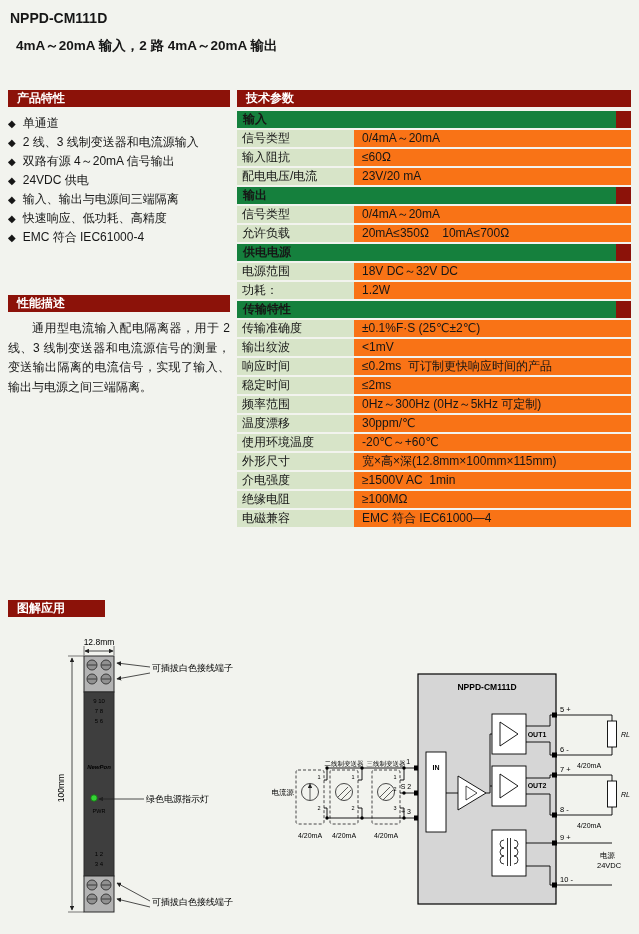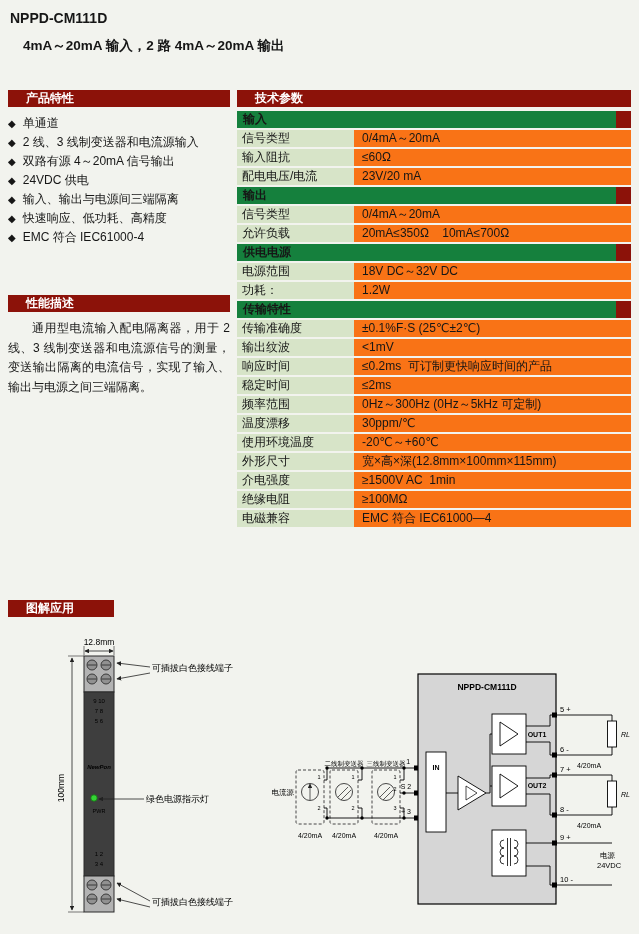--- a/index.html
+++ b/index.html
@@ -1,21 +1,21 @@
 <!DOCTYPE html>
 <html><head>
 <meta charset="utf-8">
 <style>
   html,body{margin:0;padding:0;background:#e6e6e6;}
   .page{position:relative;width:639px;height:934px;background:#f2f3ee;overflow:hidden;
         font-family:"Liberation Sans","DejaVu Sans",sans-serif;color:#161616;}
   .title{position:absolute;left:10px;top:10px;font-size:14px;font-weight:bold;margin:0;}
-  .subtitle{position:absolute;left:23px;top:37px;font-size:13.5px;font-weight:bold;margin:0;}
+  .subtitle{position:absolute;left:16px;top:37px;font-size:13.5px;font-weight:bold;margin:0;}
   .section-bar{background:#8c1209;color:#ffffff;font-weight:bold;font-size:12px;
-               height:17px;line-height:17px;padding-left:18px;}
+               height:17px;line-height:17px;padding-left:9px;}
   .left-col{position:absolute;left:8px;top:90px;width:222px;}
   .right-col{position:absolute;left:237px;top:90px;width:394px;}
   #features-list{list-style:none;margin:7px 0 0 0;padding:0;}
   #features-list li{display:flex;gap:7px;font-size:12px;line-height:19px;align-items:flex-start;}
   #features-list .bullet{font-size:10px;line-height:19px;}
   .desc-bar{margin-top:48px;}
   #description-text{margin-top:7px;}
   #description-text p{margin:0 0 19px 0;font-size:12px;line-height:19.5px;text-align:justify;text-indent:24px;}
   #spec-table{margin-top:4px;}
   .spec-group{position:relative;background:#15803d;height:17px;line-height:17px;

